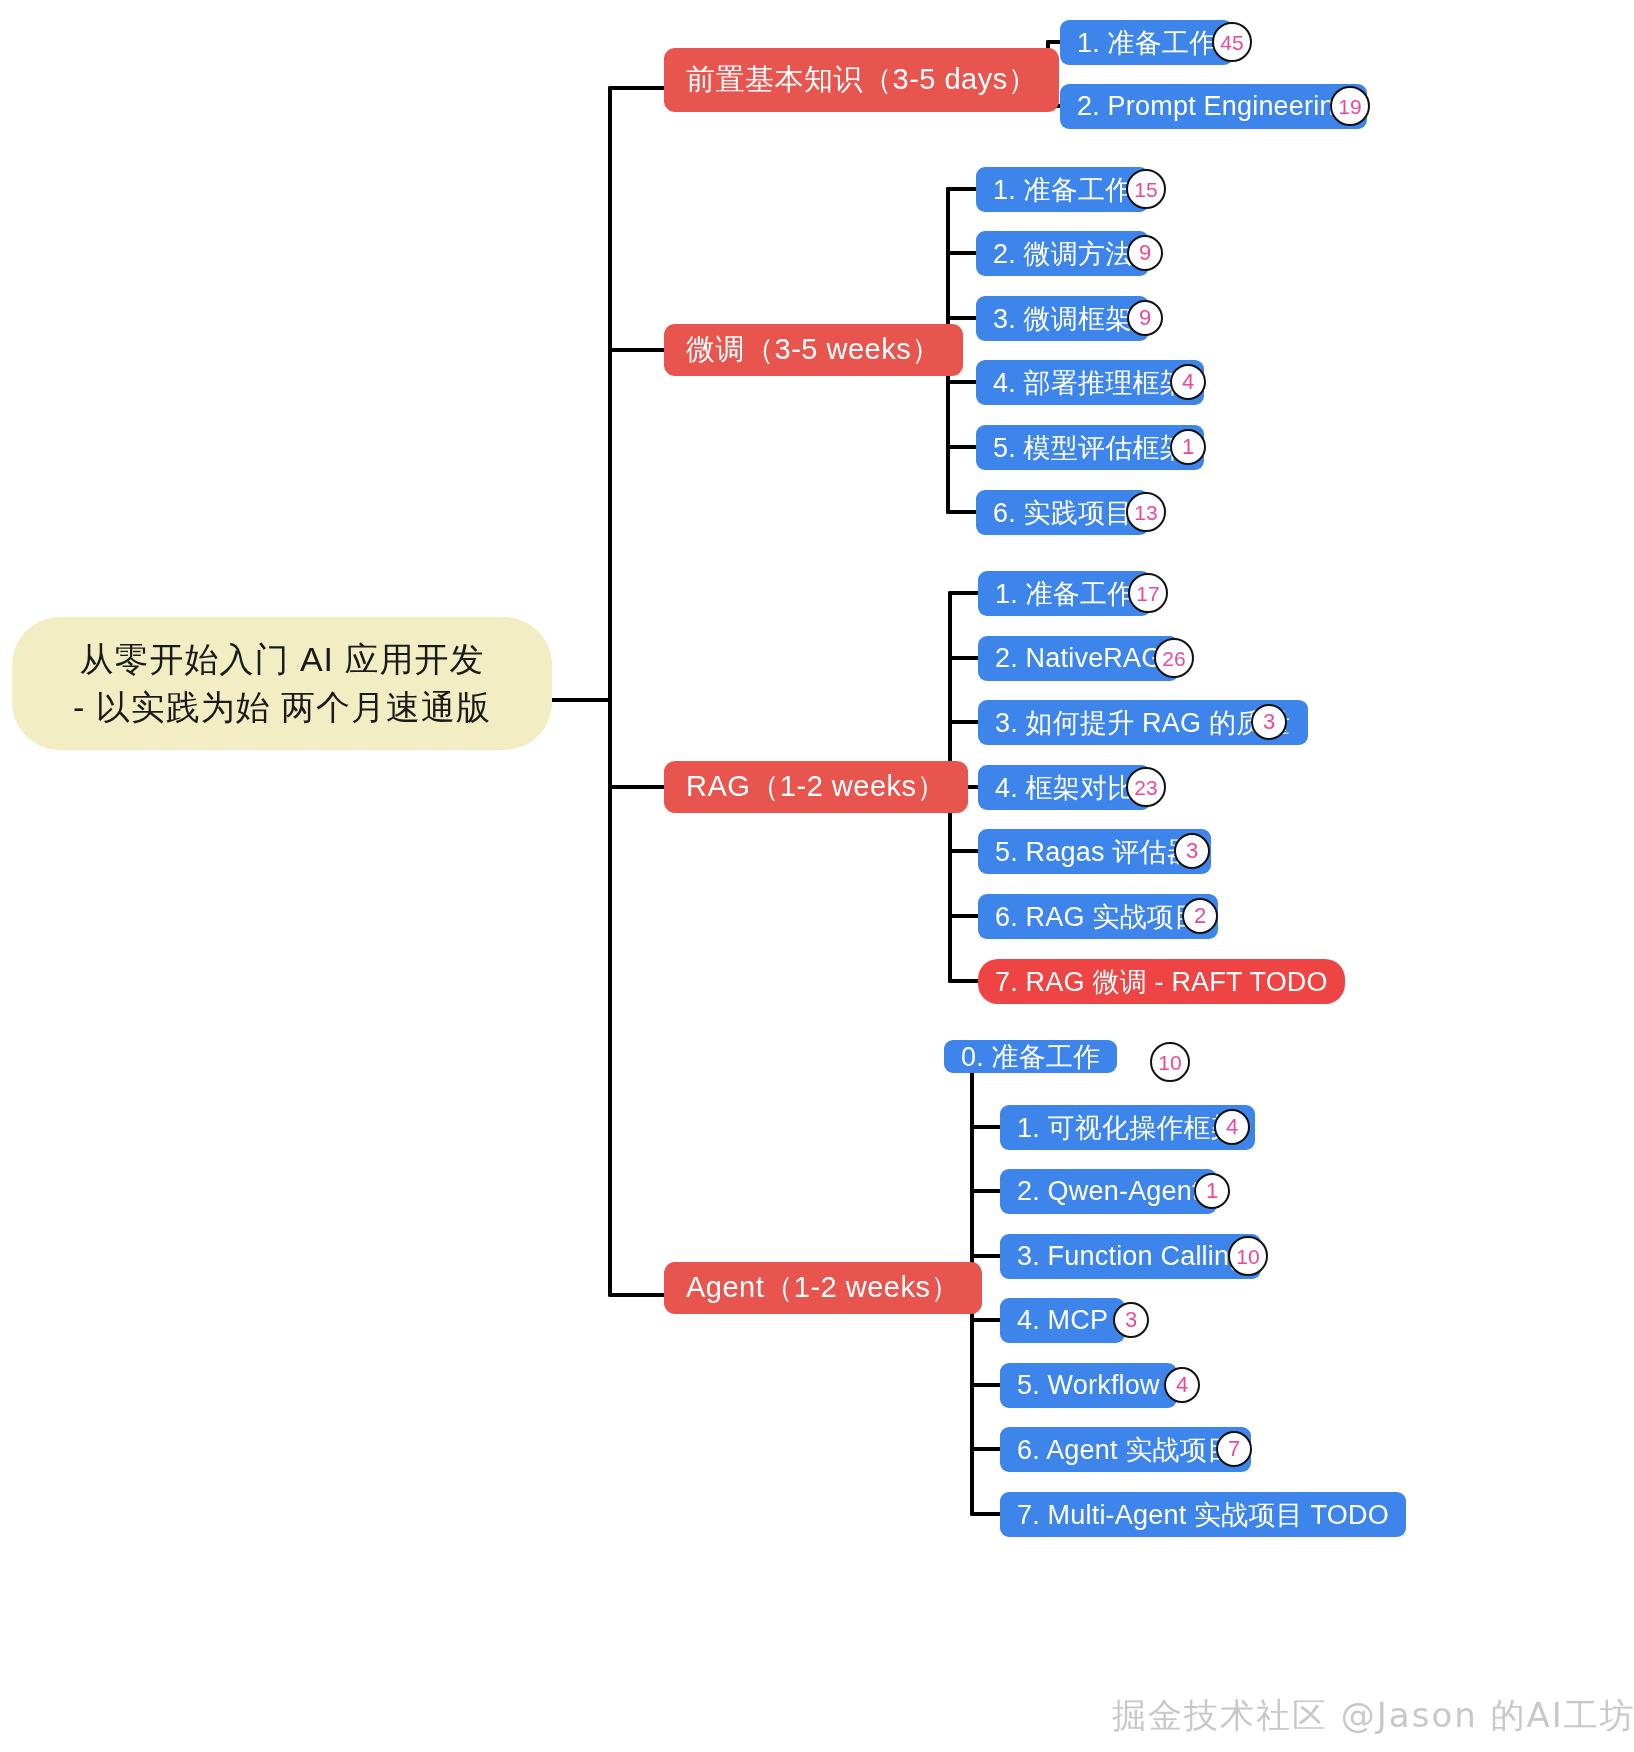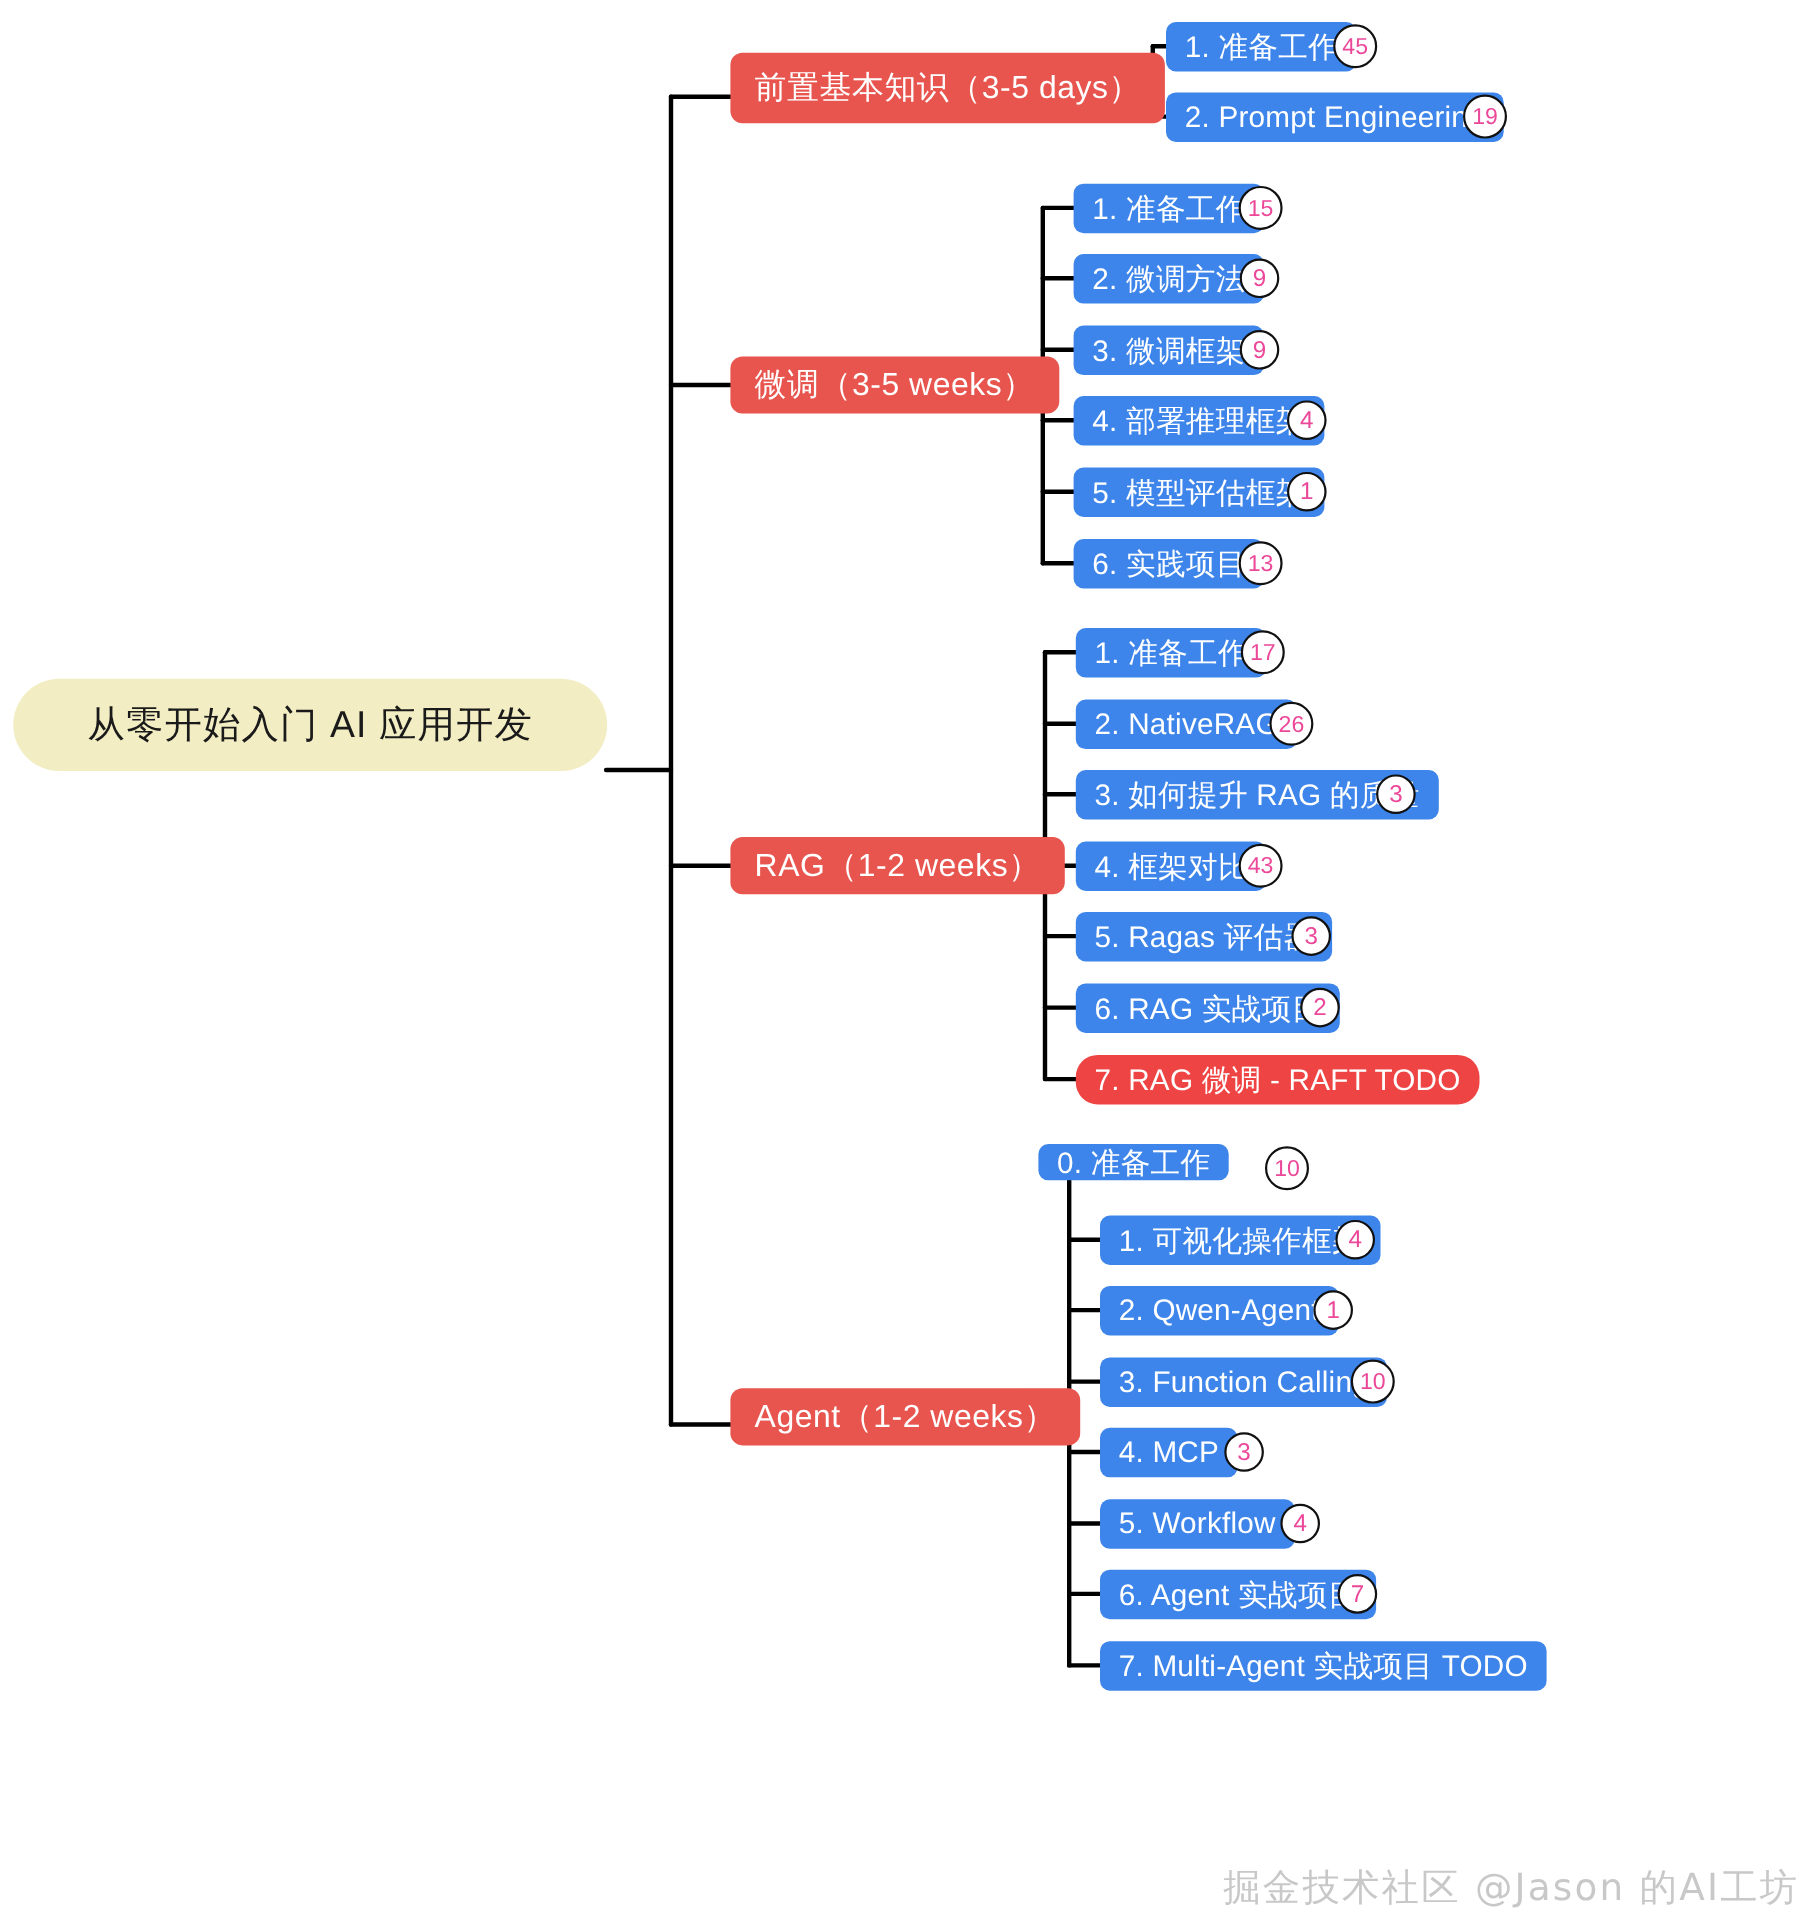--- a/index.html
+++ b/index.html
@@ -126,20 +126,21 @@
     <path d="M972 1191 H1000"></path>
     <path d="M972 1256 H1000"></path>
     <path d="M972 1320 H1000"></path>
     <path d="M972 1385 H1000"></path>
     <path d="M972 1449 H1000"></path>
     <path d="M972 1514 H1000"></path>
   </svg>
 
   <div class="node root" style="left:12px;top:617px;width:540px;">
     <span class="rl">从零开始入门 AI 应用开发</span>
+    <span class="rl">- 以实践为始 两个月速通版</span>
   </div>
 
   <div class="node branch" style="left:664px;top:48px;height:64px;">
     <span>前置基本知识（3-5 days）</span>
   </div>
   <div class="node leaf" style="left:1060px;top:20px;height:45px;">
     <span>1. 准备工作</span>
   </div>
   <div class="badge w2" style="left:1212px;top:22px;">45</div>
   <div class="node leaf" style="left:1060px;top:84px;height:45px;">
@@ -196,21 +197,21 @@
   <div class="badge w2" style="left:1154px;top:638px;">26</div>
 
   <div class="node leaf" style="left:978px;top:700px;height:45px;">
     <span>3. 如何提升 RAG 的质量</span>
   </div>
   <div class="badge w1" style="left:1251px;top:704px;">3</div>
 
   <div class="node leaf" style="left:978px;top:765px;height:45px;">
     <span>4. 框架对比</span>
   </div>
-  <div class="badge w2" style="left:1126px;top:767px;">43</div>
+  <div class="badge w2" style="left:1126px;top:767px;">23</div>
 
   <div class="node leaf" style="left:978px;top:829px;height:45px;">
     <span>5. Ragas 评估器</span>
   </div>
   <div class="badge w1" style="left:1174px;top:833px;">3</div>
 
   <div class="node leaf" style="left:978px;top:894px;height:45px;">
     <span>6. RAG 实战项目</span>
   </div>
   <div class="badge w1" style="left:1182px;top:898px;">2</div>

